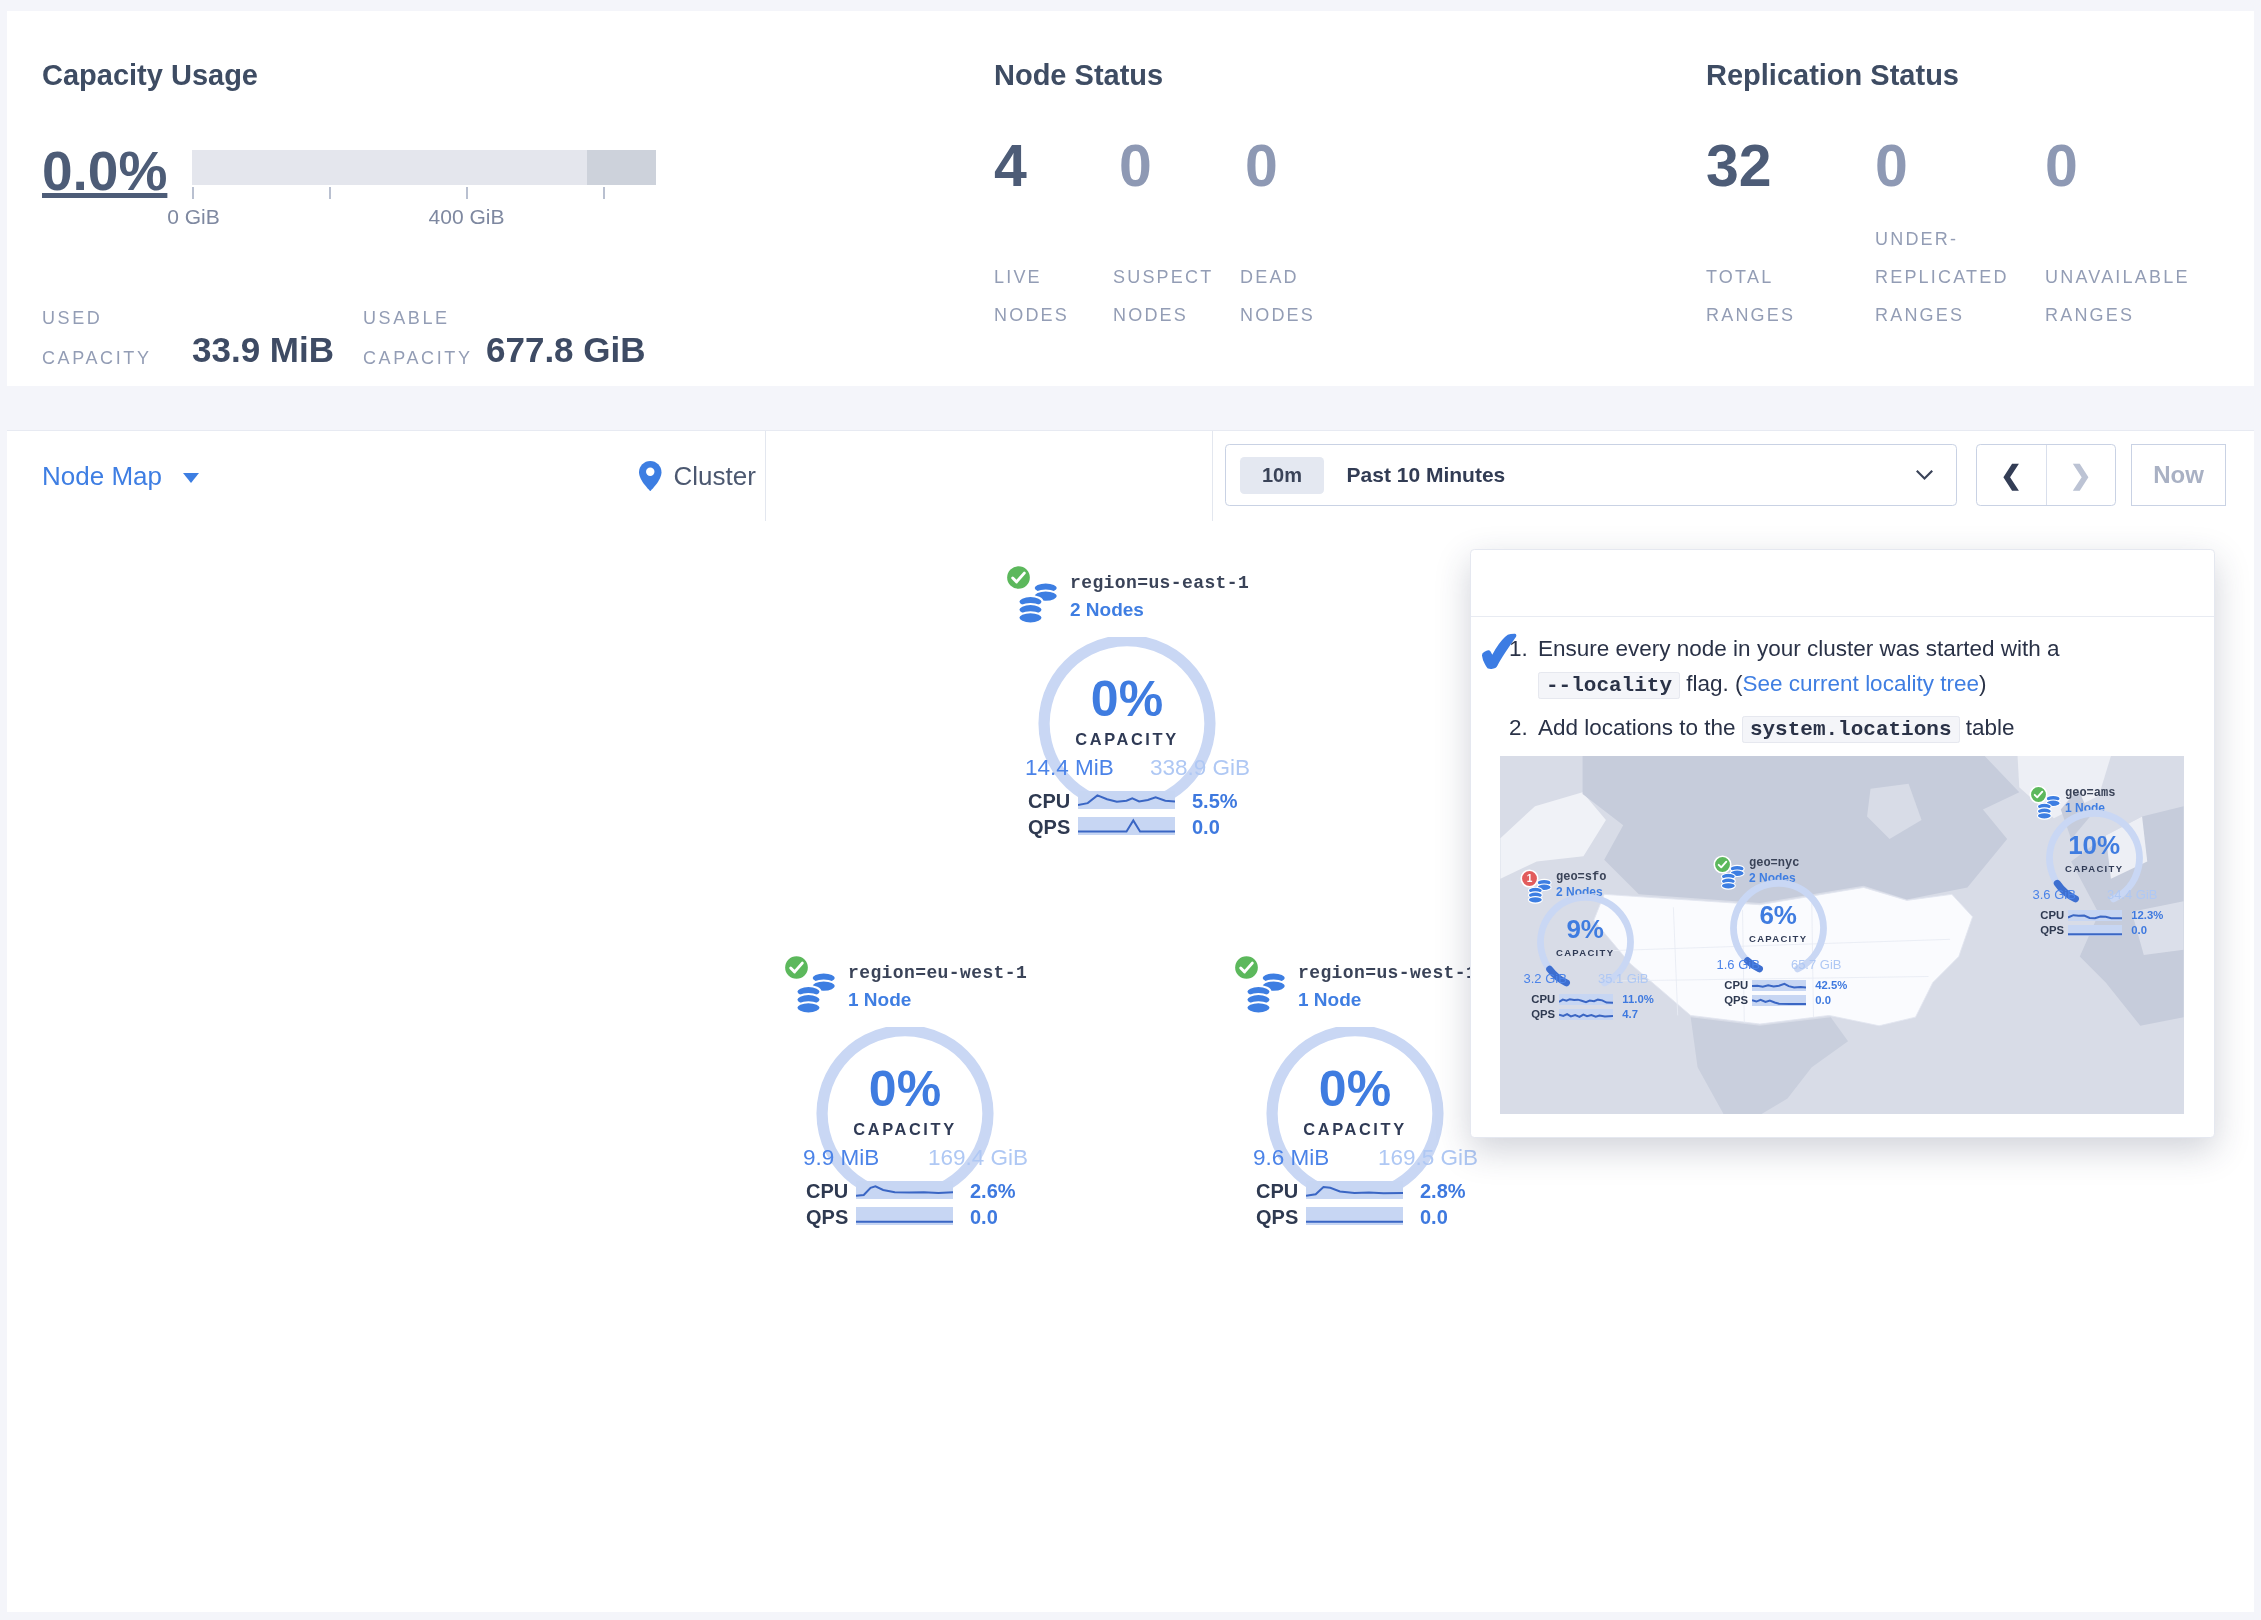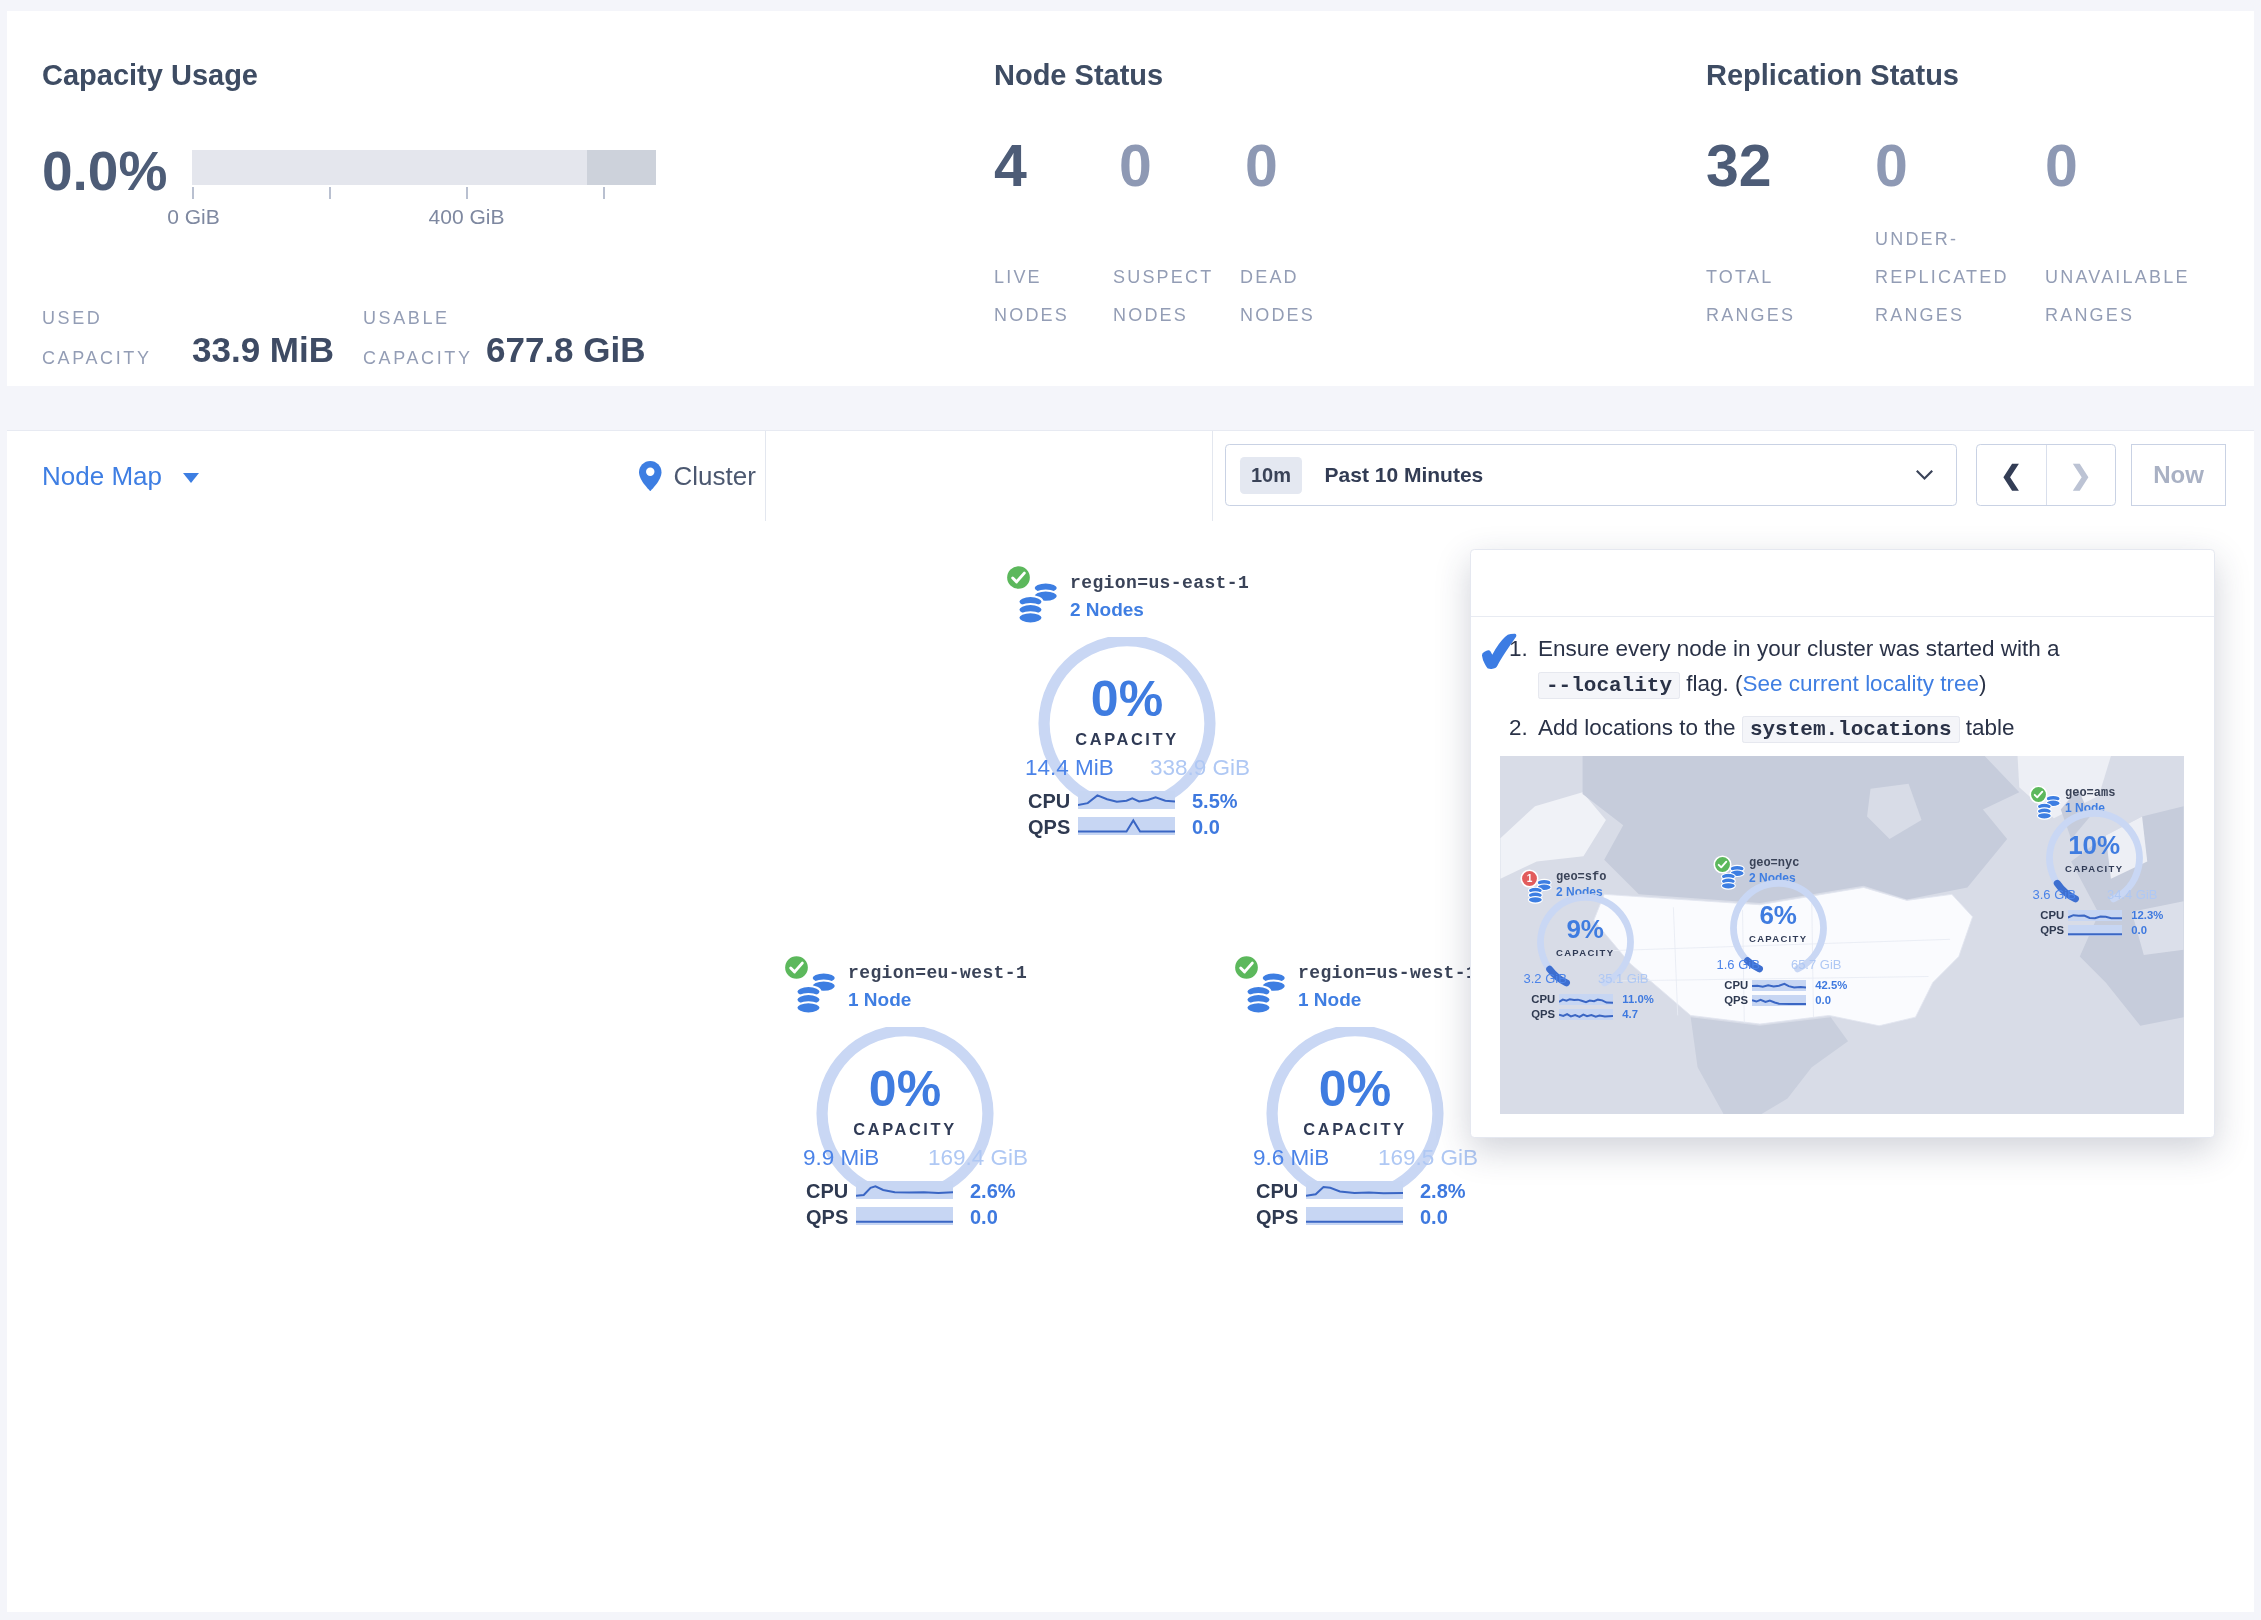--- a/index.html
+++ b/index.html
@@ -2,39 +2,39 @@
 <html style="font-size:14px"><head>
 <meta charset="utf-8">
 <style>
   html,body{margin:0;padding:0;background:#F4F5FA;}
   #stage{position:relative;width:2261px;height:1621px;background:#F4F5FA;
     font-family:"Liberation Sans",sans-serif;color:#3E4C63;overflow:hidden;}
   .card{position:absolute;background:#FFFFFF;}
   
   #summary{left:7px;top:11.3px;width:2247px;height:375px;}
   .sec-title{position:absolute;top:48px;font-size:29px;font-weight:700;color:#3E4C63;}
-  .cap-pct{position:absolute;left:35px;top:128px;font-size:55px;font-weight:700;color:#4D5C77;}
+  .cap-pct{position:absolute;left:35px;top:128px;font-size:55px;font-weight:700;color:#4D5C77;text-decoration:underline;}
   .cap-bar{position:absolute;left:185px;top:139px;width:464px;height:35px;background:#E4E6ED;}
   .cap-bar-used{position:absolute;right:0;top:0;width:69px;height:35px;background:#CDD2DB;}
   .tick{position:absolute;top:176px;width:1.7px;height:11.3px;background:#B9C0D0;}
   .tick-label{position:absolute;top:194px;width:139px;text-align:center;font-size:21px;color:#7E88A0;}
   .meta-label{position:absolute;top:287px;font-size:18px;line-height:40px;letter-spacing:2.6px;color:#939DB5;}
   .meta-value{position:absolute;top:319px;font-size:35px;font-weight:700;color:#3E4B64;}
   .stat-num{position:absolute;top:121px;font-size:59px;font-weight:700;color:#4D5C77;}
   .stat-num.muted{color:#8E99B4;}
   .stat-label{position:absolute;bottom:52px;font-size:18px;line-height:38px;letter-spacing:2.2px;color:#939DB5;}
   
   #toolbar{left:7px;top:430px;width:2247px;height:90px;border-top:0.9px solid #E7EAF2;border-bottom:0.9px solid #E7EAF2;}
   .tgroup{position:absolute;top:0;bottom:0;display:flex;align-items:center;}
   .viewname{font-size:26px;color:#3E7EE3;font-weight:500;}
   .caret{width:0;height:0;border-left:8.7px solid transparent;border-right:8.7px solid transparent;border-top:10.4px solid #3D7EE2;margin-left:21px;margin-top:3.5px;}
   .crumb{font-size:26px;color:#4C5870;font-weight:500;margin-left:12px;}
   .tdivider{position:absolute;top:0;bottom:0;width:0.9px;background:#E3E7EF;}
   .timesel{position:absolute;left:1218px;top:13px;width:732px;height:62px;border:1.7px solid #C9D2E4;border-radius:4.3px;display:flex;align-items:center;background:#fff;box-sizing:border-box;}
-  .timechip{margin-left:14px;background:#E4E8F1;border-radius:4.3px;padding:7px 11px;font-size:20px;font-weight:700;color:#3A4358;text-align:center;}
+  .timechip{margin-left:14px;background:#E4E8F1;border-radius:4.3px;padding:7px 22px;font-size:20px;font-weight:700;color:#3A4358;text-align:center;}
   .timelabel{margin-left:22.5px;font-size:21px;font-weight:700;color:#323C54;}
   .timecaret{margin-left:auto;margin-right:22.5px;}
   .arrowbox{position:absolute;left:1969px;top:13px;width:140px;height:62px;border:1.7px solid #C9D2E4;border-radius:4.3px;display:flex;background:#fff;box-sizing:border-box;}
   .arrowbtn{flex:1;display:flex;align-items:center;justify-content:center;font-size:26px;font-weight:700;}
   .arrowbtn.prev{color:#333D55;border-right:0.9px solid #D9DFEC;}
   .arrowbtn.next{color:#BCC3D4;}
   .nowbtn{position:absolute;left:2124px;top:13px;width:95px;height:62px;border:1.7px solid #C9D2E4;border-radius:0;display:flex;align-items:center;justify-content:center;font-size:24px;font-weight:700;color:#A9B1C4;background:#fff;box-sizing:border-box;}
   
   #mapsec{left:7px;top:521px;width:2247px;height:1091px;}
   

